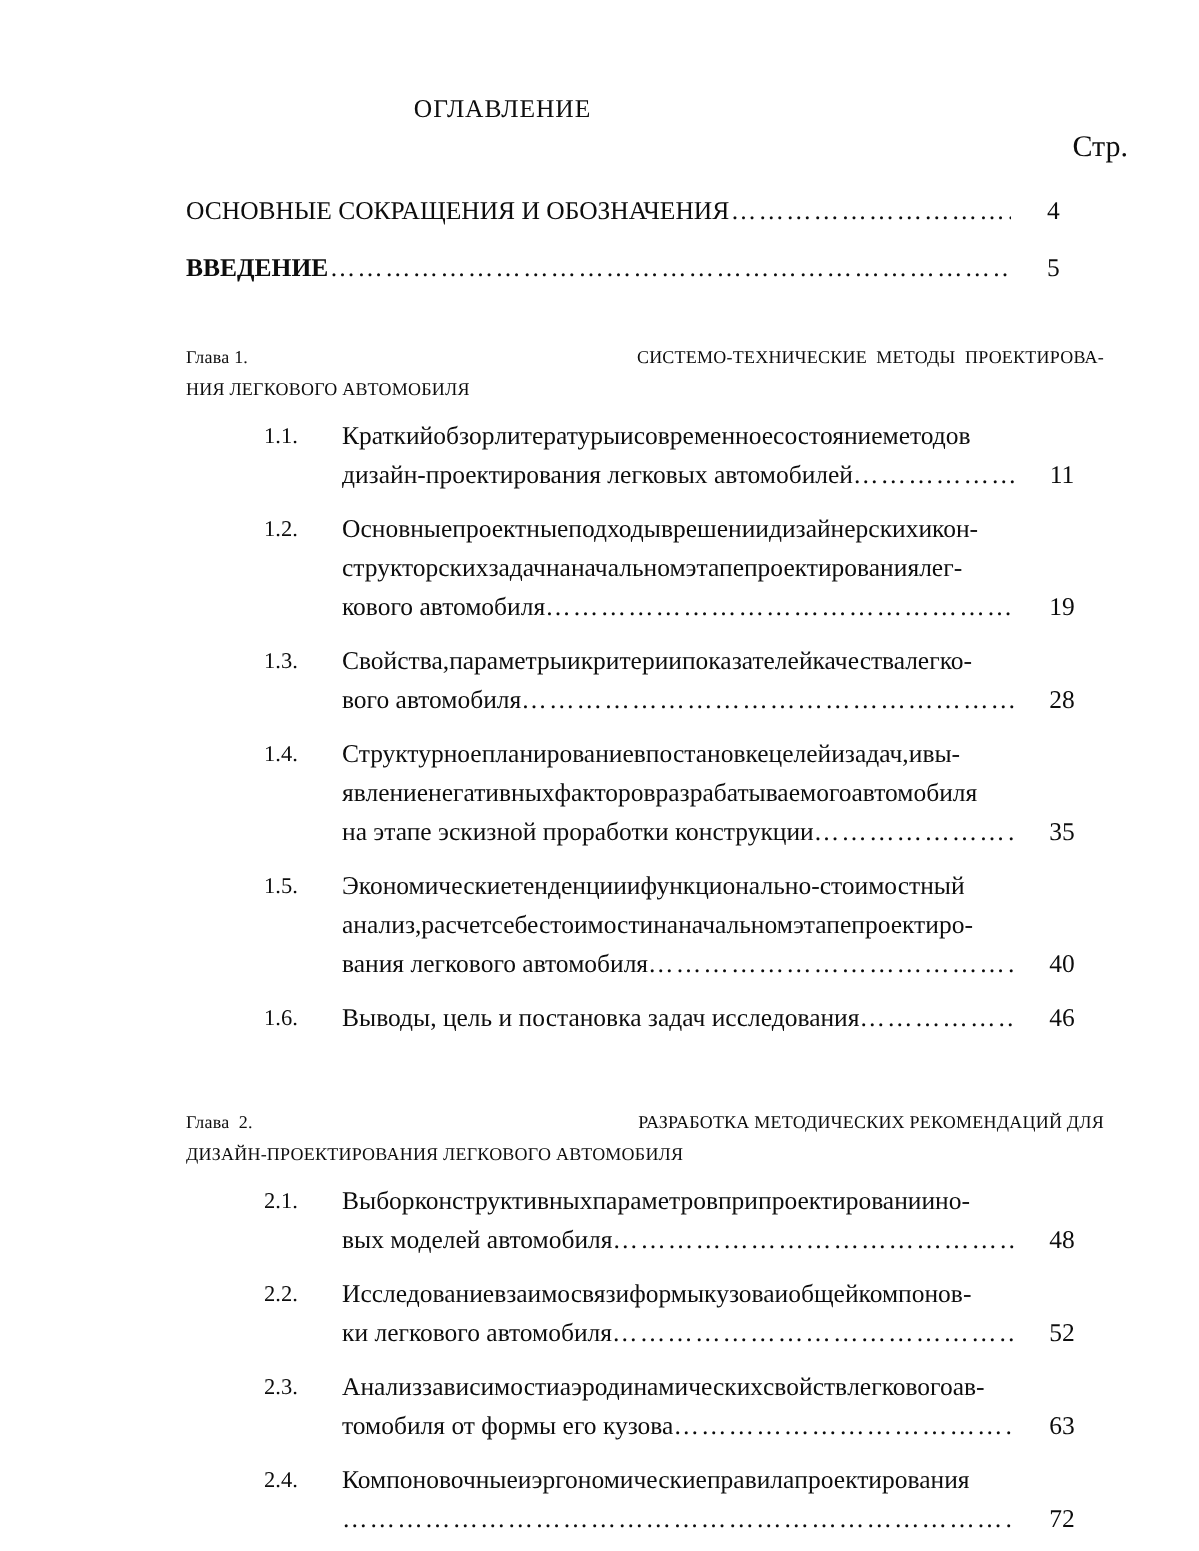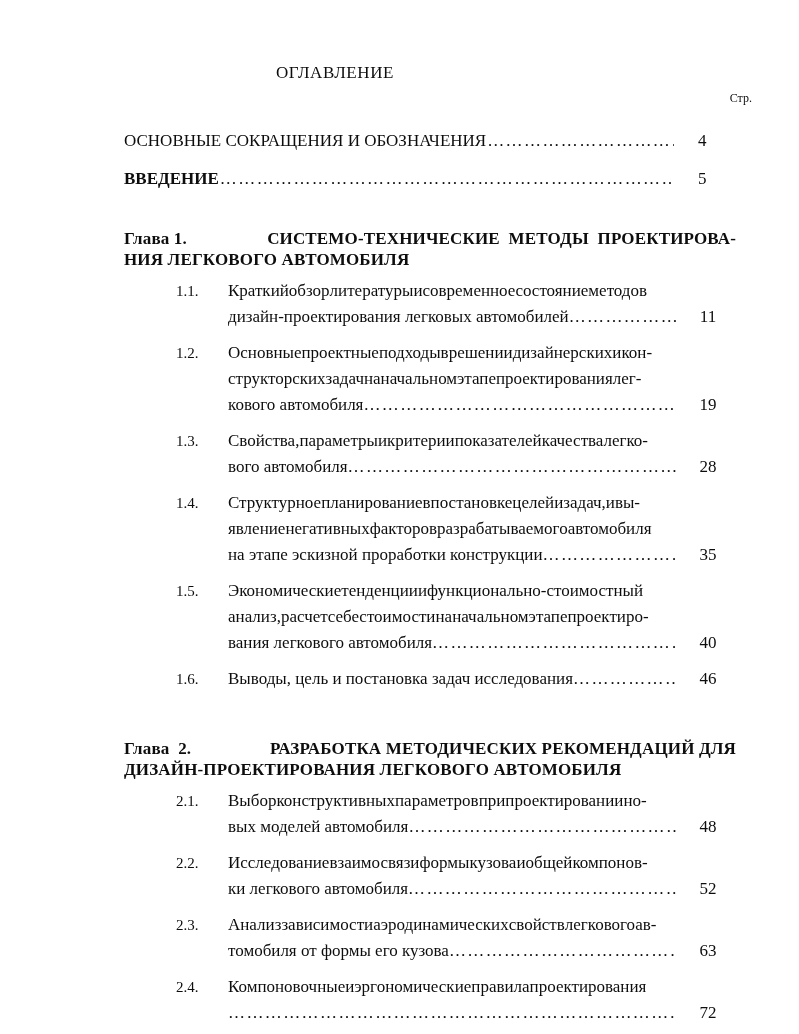--- a/index.html
+++ b/index.html
@@ -31,21 +31,21 @@
     line-height: 22px;
   }
 
   
   .pages-label {
     position: absolute;
     top: 88px;
     left: 648px;
     width: 104px;
     text-align: right;
-    font-size: 12px;
+    font-size: 20px;
     line-height: 20px;
   }
 
   
   .content {
     position: absolute;
     left: 124px;
     top: 130px;
     width: 612px;
   }
@@ -77,22 +77,22 @@
   .front-row .pno {
     flex: 0 0 auto;
     width: 38px;
     text-align: left;
     font-size: 17px;
     padding-left: 18px;
   }
 
   
   .chapter {
-    font-weight: bold;
-    font-size: 17px;
+    font-weight: normal;
+    font-size: 12px;
     line-height: 21px;
     letter-spacing: 0.15px;
     margin-bottom: 8px;
   }
   .chapter .cline {
     display: block;
     white-space: nowrap;
   }
   .chapter .cline.justify {
     display: flex;

